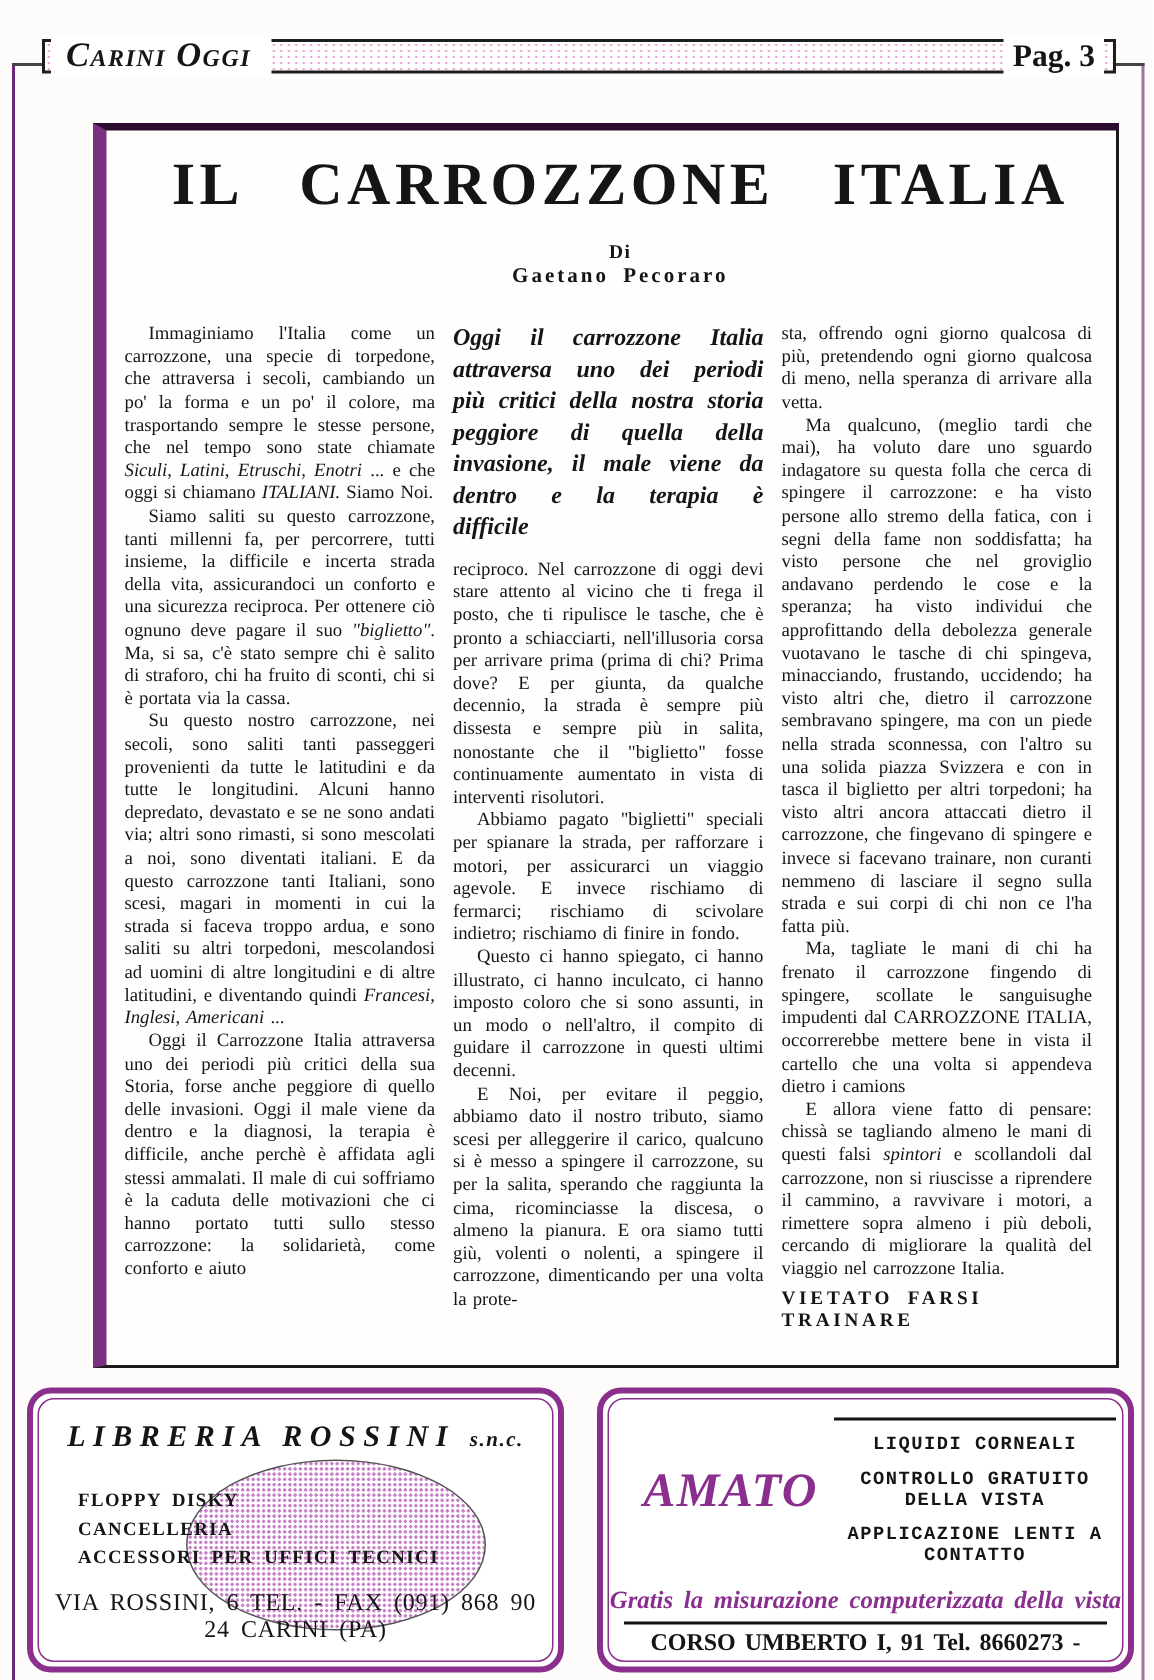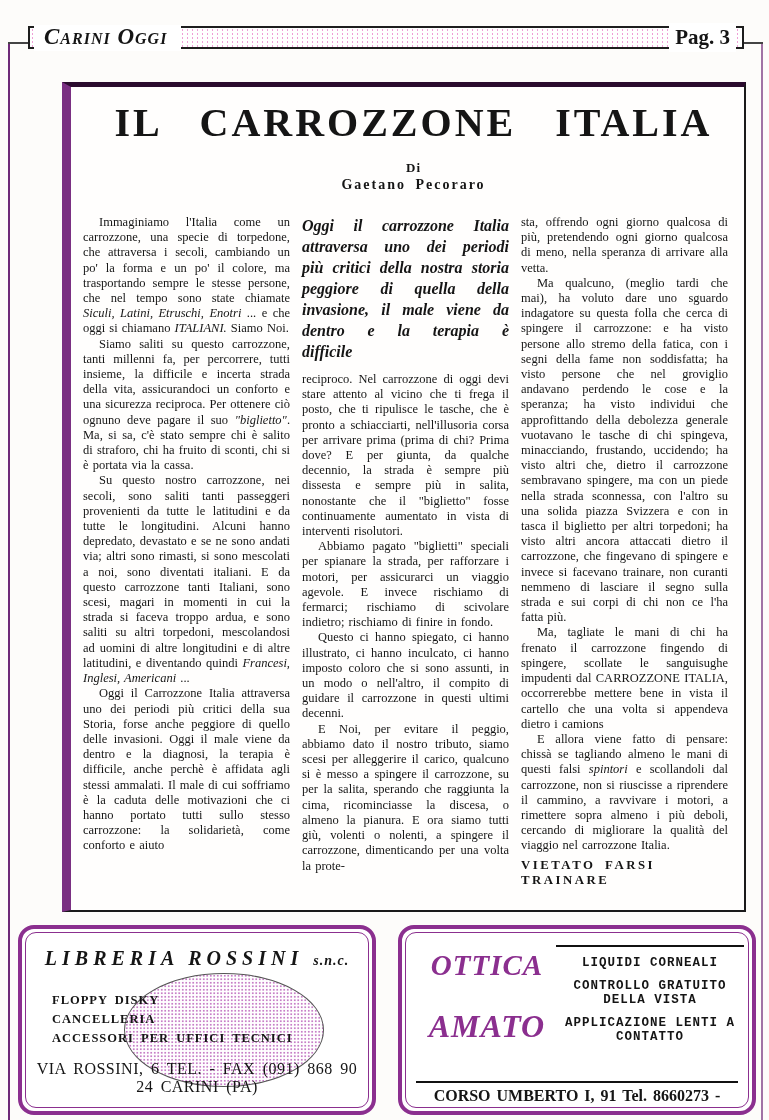--- a/index.html
+++ b/index.html
@@ -182,27 +182,27 @@
         <div class="libreria-item">CANCELLERIA</div>
         <div class="libreria-item">ACCESSORI PER UFFICI TECNICI</div>
       </div>
     <div class="libreria-address">VIA  ROSSINI, 6  TEL. - FAX  (091)  868  90  24  CARINI  (PA)</div>
   </div>
 </div>
 
 <div class="ad ad-ottica">
   <div class="ad-inner">
     <div class="ottica-title">
-      <span class="t1">OTTICA</span>
       <span class="t2">AMATO</span>
     </div>
     <div class="ottica-services">
       <div class="svc-topline"></div>
       <div>
           <div class="ottica-service">LIQUIDI CORNEALI</div>
           <div class="ottica-service">CONTROLLO GRATUITO DELLA VISTA</div>
           <div class="ottica-service">APPLICAZIONE LENTI A CONTATTO</div>
         </div>
     </div>
+    <div class="ottica-tagline">Gratis la misurazione computerizzata della vista</div>
     <div class="ottica-sepline"></div>
     <div class="ottica-address">CORSO UMBERTO I, 91 Tel. 8660273 - CARINI</div>
   </div>
 </div>
 
 </body></html>

